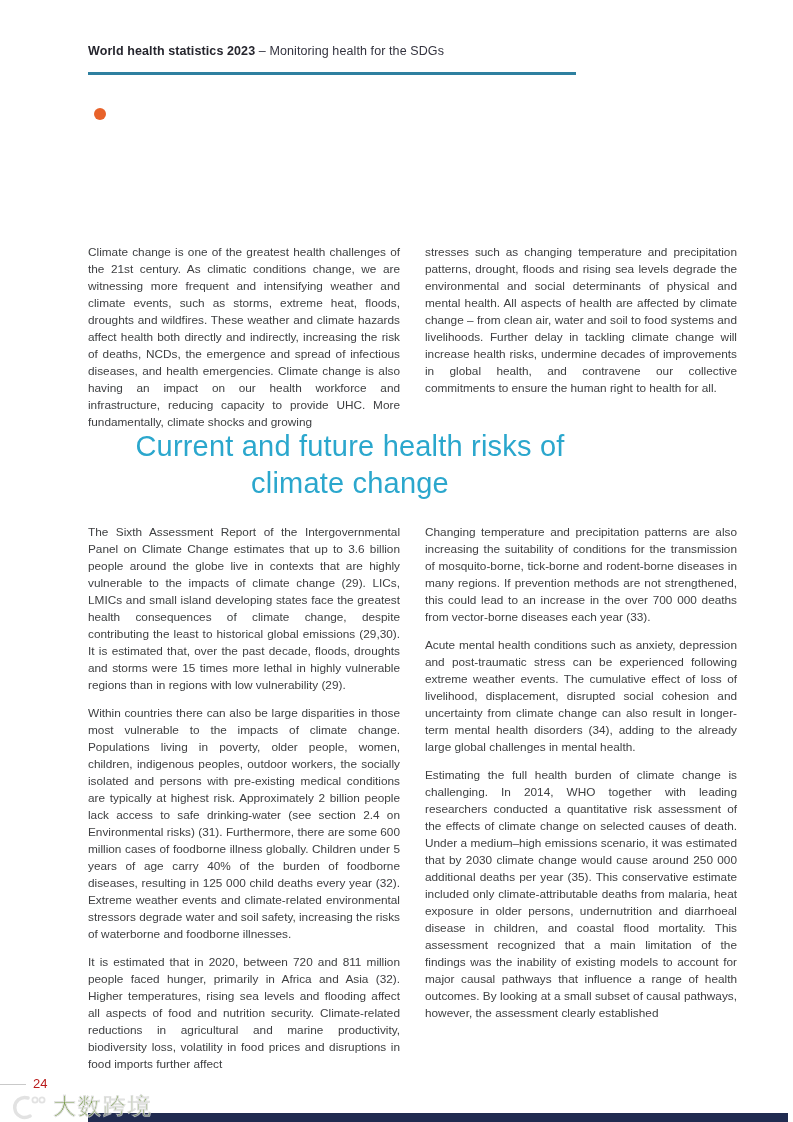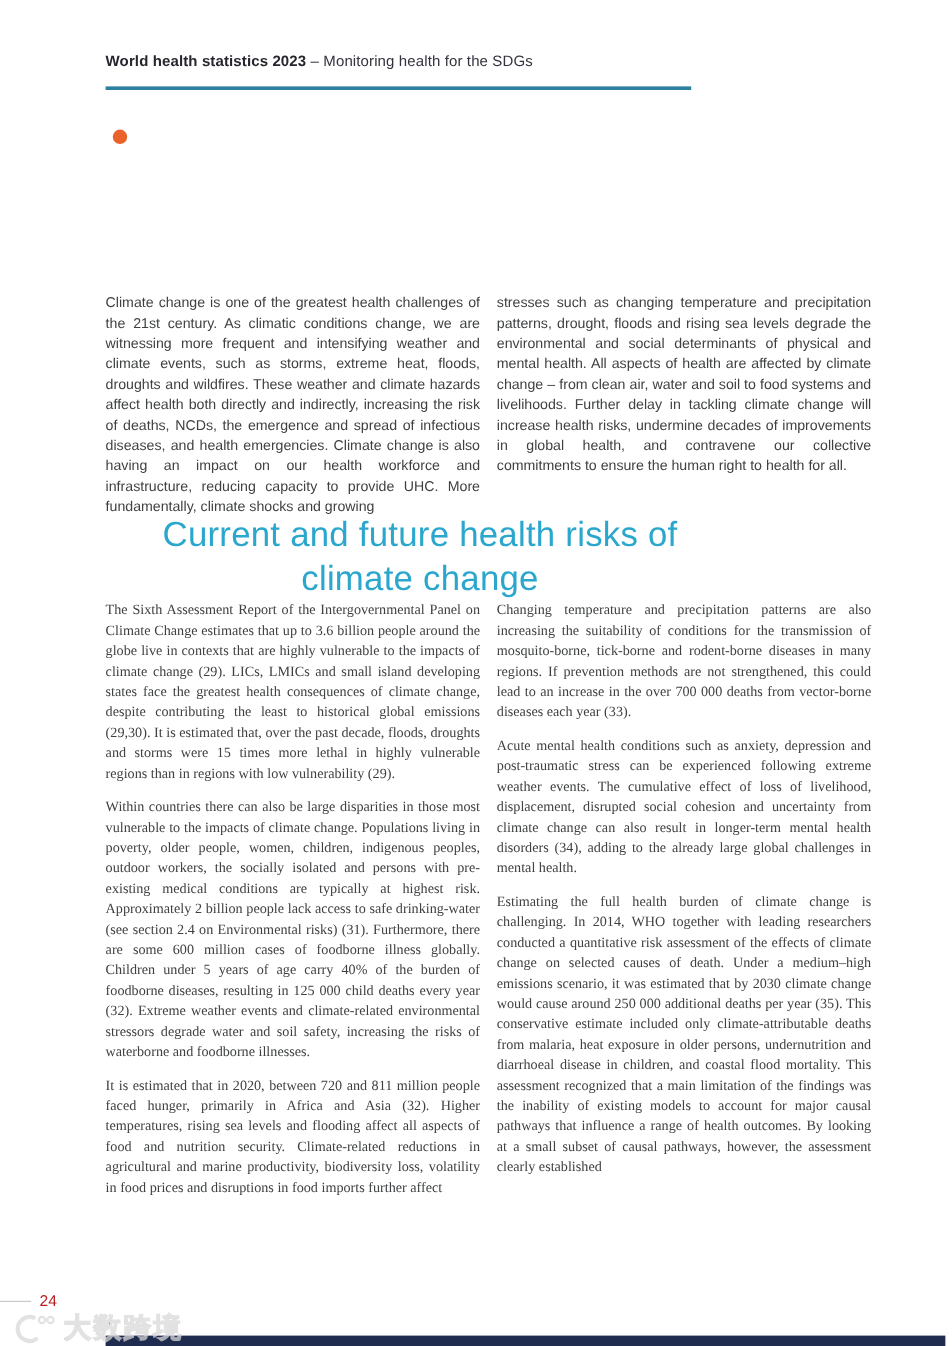--- a/index.html
+++ b/index.html
@@ -32,30 +32,30 @@
     position:absolute; left:112px; top:92px;
     width:500px; margin:0;
     font-family:"DejaVu Serif", "Liberation Serif", serif;
     font-weight:bold;
     font-size:43px; line-height:53px;
     color:#242b5e;
     letter-spacing:-0.5px;
   }
 
   
-  .cols { position:absolute; left:88px; width:649px; display:flex; gap:14px; }
+  .cols { position:absolute; left:88px; width:649px; display:flex; gap:25px; }
   .col  { width:312px; }
   .col p {
     margin:0 0 11px 0;
     font-size:11.8px; line-height:17px;
     text-align:justify;
     color:#3f4042;
   }
   .intro-cols   { top:244px; }
-  .section-cols { top:500px;font-family:Liberation Serif, serif; }
+  .section-cols { top:524px; }
 
   
   .section-heading {
     position:absolute; left:90px; top:428px;
     width:520px; margin:0;
     font-weight:400;
     font-size:29px; line-height:37px;
     color:#2ba7cd;
     letter-spacing:0.2px;
     text-align:center;
@@ -75,21 +75,21 @@
     height:9px; background:#202b50;
   }
 
   
   .watermark {
     position:absolute; left:8px; top:1091px;
     display:flex; align-items:center; gap:5px;
     opacity:0.75; pointer-events:none;
   }
   .watermark .wm-text {
-    font-size:23px; font-weight:bold;
+    font-size:23px; font-weight:normal;
     color:#4d7c0f;
     -webkit-text-stroke:1px #d9d9d9;
     text-shadow:0 0 1px #e3e3e3;
     letter-spacing:2px;
   }
 </style>
 </head>
 <body>
 
 <div class="page">

